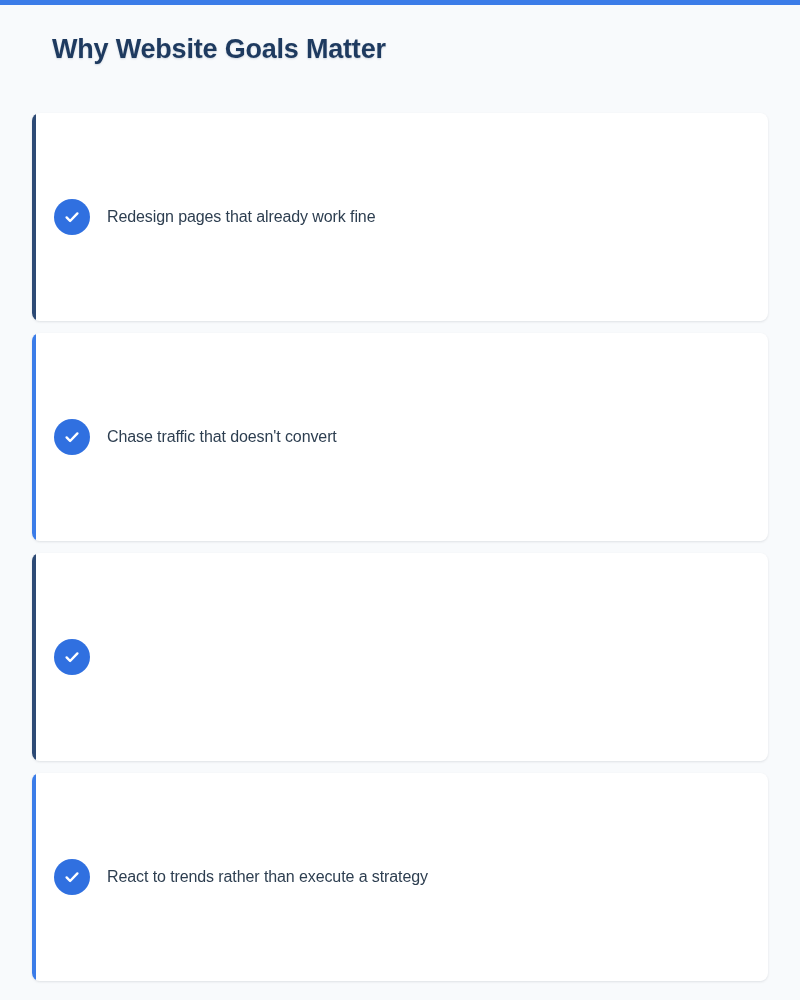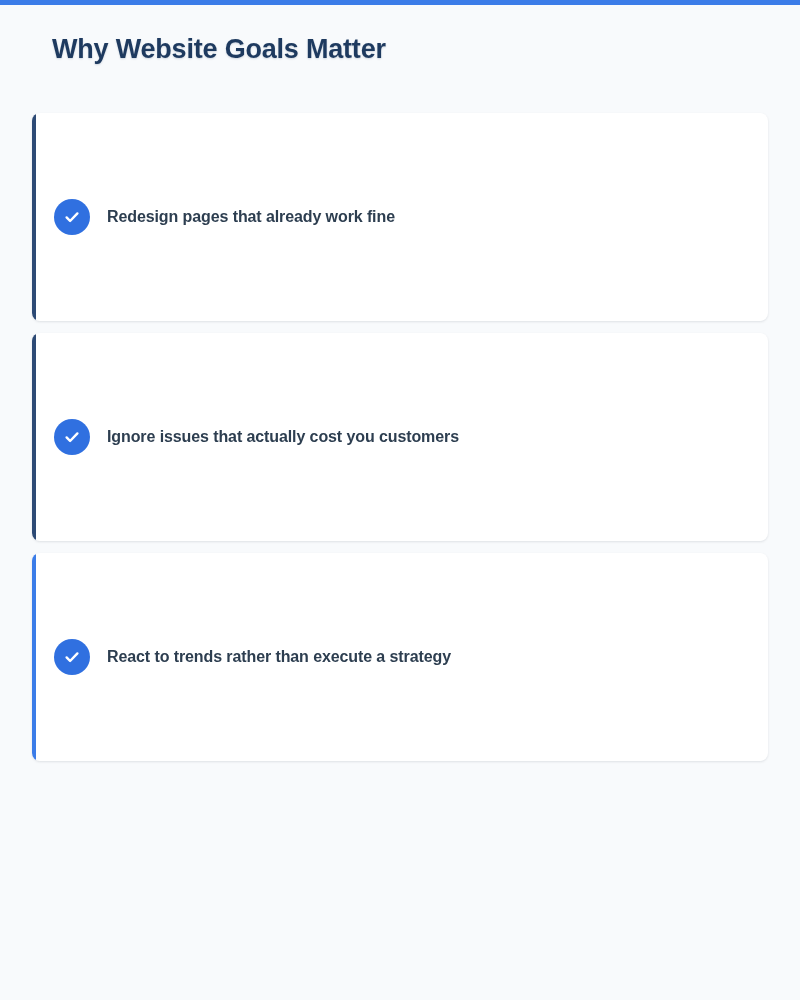--- a/index.html
+++ b/index.html
@@ -106,21 +106,21 @@
     justify-content: center;
   }
 
   .check-badge svg {
     display: block;
   }
 
   .card-label {
     margin-left: 17px;
     font-size: 16px;
-    font-weight: bold;
+    font-weight: normal;
     color: #2d3e50;
     letter-spacing: -0.1px;
     white-space: nowrap;
   }
 </style>
 </head>
 <body>
 
 <div id="top-accent-bar"></div>
 
@@ -135,30 +135,40 @@
       <div class="card-body">
         <span class="check-badge">
           <svg width="20" height="20" viewBox="0 0 20 20" aria-hidden="true">
             <path d="M4.6 10.4 L8.1 14 L15.4 6.4" fill="none" stroke="#ffffff" stroke-width="2.4" stroke-linecap="round" stroke-linejoin="round"></path>
           </svg>
         </span>
         <span class="card-label">Redesign pages that already work fine</span>
       </div>
     </div>
 
+    <div class="goal-card">
+      <span class="card-accent accent-blue"></span>
+      <div class="card-body">
+        <span class="check-badge">
+          <svg width="20" height="20" viewBox="0 0 20 20" aria-hidden="true">
+            <path d="M4.6 10.4 L8.1 14 L15.4 6.4" fill="none" stroke="#ffffff" stroke-width="2.4" stroke-linecap="round" stroke-linejoin="round"></path>
+          </svg>
+        </span>
+        <span class="card-label">Chase traffic that doesn't convert</span>
+      </div>
+    </div>
 
     <div class="goal-card">
       <span class="card-accent accent-dark"></span>
       <div class="card-body">
         <span class="check-badge">
           <svg width="20" height="20" viewBox="0 0 20 20" aria-hidden="true">
             <path d="M4.6 10.4 L8.1 14 L15.4 6.4" fill="none" stroke="#ffffff" stroke-width="2.4" stroke-linecap="round" stroke-linejoin="round"></path>
           </svg>
         </span>
-        <span class="card-label">Ignore issues that actually cost you customers</span>
       </div>
     </div>
 
     <div class="goal-card">
       <span class="card-accent accent-blue"></span>
       <div class="card-body">
         <span class="check-badge">
           <svg width="20" height="20" viewBox="0 0 20 20" aria-hidden="true">
             <path d="M4.6 10.4 L8.1 14 L15.4 6.4" fill="none" stroke="#ffffff" stroke-width="2.4" stroke-linecap="round" stroke-linejoin="round"></path>
           </svg>

